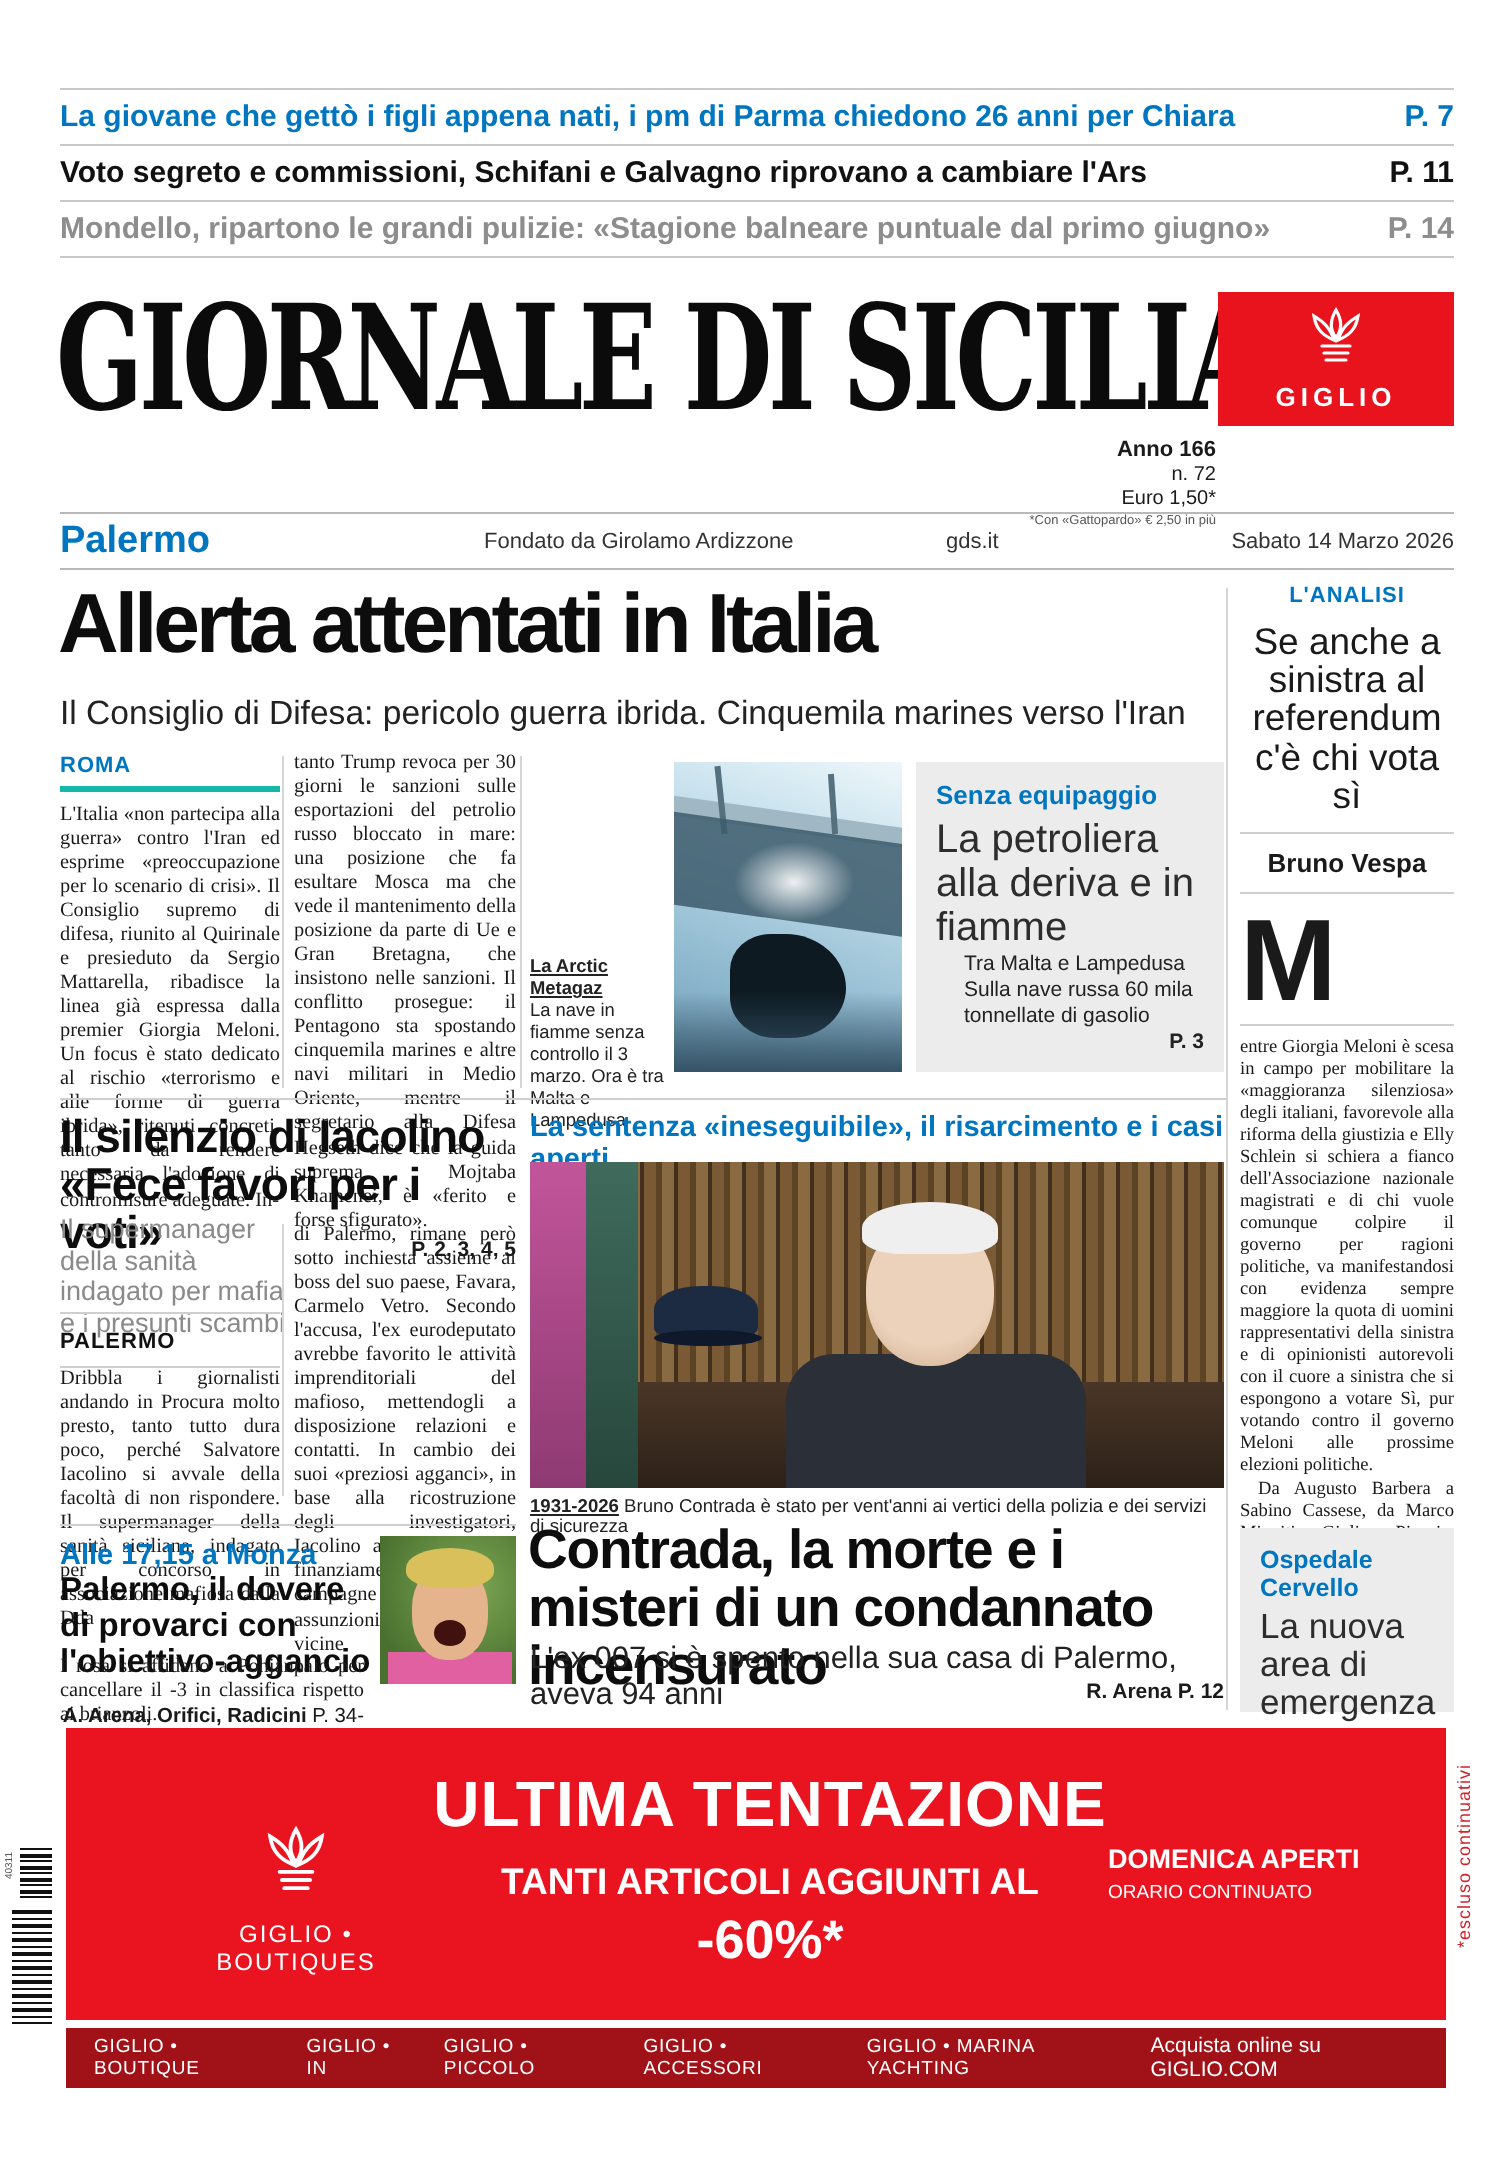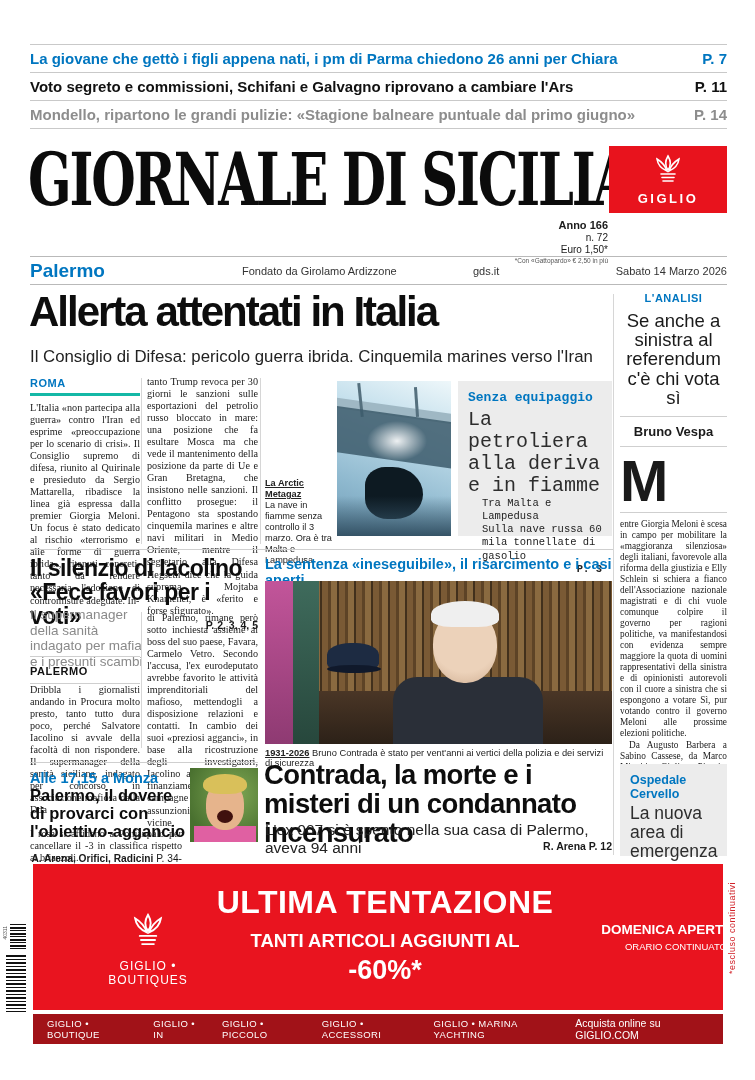--- a/index.html
+++ b/index.html
@@ -57,21 +57,21 @@
   .ship-deck{position:absolute;left:-10px;top:26px;width:150px;height:10px;background:#9fb8c4;transform:rotate(8deg);}
   .ship-mast1{position:absolute;left:22px;top:2px;width:3px;height:34px;background:#55707e;transform:rotate(-6deg);}
   .ship-mast2{position:absolute;left:78px;top:6px;width:3px;height:30px;background:#55707e;transform:rotate(-4deg);}
   .ship-hole{position:absolute;left:28px;top:86px;width:58px;height:52px;background:#0d1a22;
              border-radius:40% 60% 55% 45%;}
   .ship-sea{position:absolute;left:0;bottom:0;width:114px;height:40px;
             background:linear-gradient(0deg,#355366 0%,rgba(53,83,102,0) 100%);}
   .ship-smoke{position:absolute;left:30px;top:40px;width:60px;height:40px;background:radial-gradient(closest-side,rgba(255,255,255,.9),rgba(255,255,255,0));}
 
   .graybox{background:#ececec;box-sizing:border-box;padding:9px 10px;display:flex;flex-direction:column;}
-  .lead-box{position:absolute;left:458px;top:381px;width:154px;height:155px;font-family:Liberation Mono, monospace;}
+  .lead-box{position:absolute;left:458px;top:381px;width:154px;height:155px;}
   .gb-kicker{font-size:13px;font-weight:bold;color:#0076c0;}
   .gb-title{font-size:20px;line-height:1.1;color:#2d2d2d;margin-top:4px;}
   .gb-spacer{flex:1;}
   .gb-text{font-size:10.5px;line-height:1.25;color:#222;margin-left:14px;}
   .gb-page{text-align:right;font-weight:bold;font-size:10.5px;color:#222;}
 
   
   .analysis{position:absolute;left:620px;top:292px;width:107px;}
   .an-kicker{text-align:center;font-size:11px;font-weight:bold;color:#0076c0;letter-spacing:.5px;}
   .an-title{text-align:center;font-size:18.5px;line-height:1.04;color:#1a1a1a;margin-top:7px;}
@@ -132,21 +132,21 @@
   .fb-jersey{position:absolute;left:4px;top:58px;width:62px;height:16px;background:#e060a2;}
 
   
   .ad{position:absolute;left:33px;top:864px;width:690px;height:146px;background:#e9141f;color:#fff;}
   .ad-brand{position:absolute;left:52px;top:48px;width:126px;text-align:center;}
   .ad-brand .bname{display:block;font-size:12px;letter-spacing:1px;margin-top:7px;}
   .ad-center{position:absolute;left:168px;top:20px;width:368px;text-align:center;}
   .ad-l1{font-size:32px;font-weight:800;letter-spacing:.5px;}
   .ad-l2{font-size:18.5px;font-weight:800;margin-top:9px;}
   .ad-l3{font-size:27px;font-weight:800;margin-top:3px;}
-  .ad-right{position:absolute;left:544px;top:58px;width:150px;text-align:right;}
+  .ad-right{position:absolute;left:521px;top:58px;width:150px;text-align:left;}
   .ad-r1{font-size:13.5px;font-weight:800;}
   .ad-r2{font-size:9.5px;margin-top:4px;}
   .ad-note{position:absolute;left:727px;top:882px;writing-mode:vertical-rl;transform:rotate(180deg);
            font-size:9px;color:#d2232a;letter-spacing:.5px;}
   .strip{position:absolute;left:33px;top:1014px;width:690px;height:30px;background:#a11218;color:#fff;
          display:flex;align-items:center;padding:0 14px;box-sizing:border-box;gap:20px;}
   .strip .s-item{font-size:9.5px;letter-spacing:.4px;}
   .strip .s-right{margin-left:auto;font-size:10.5px;}
 
   

